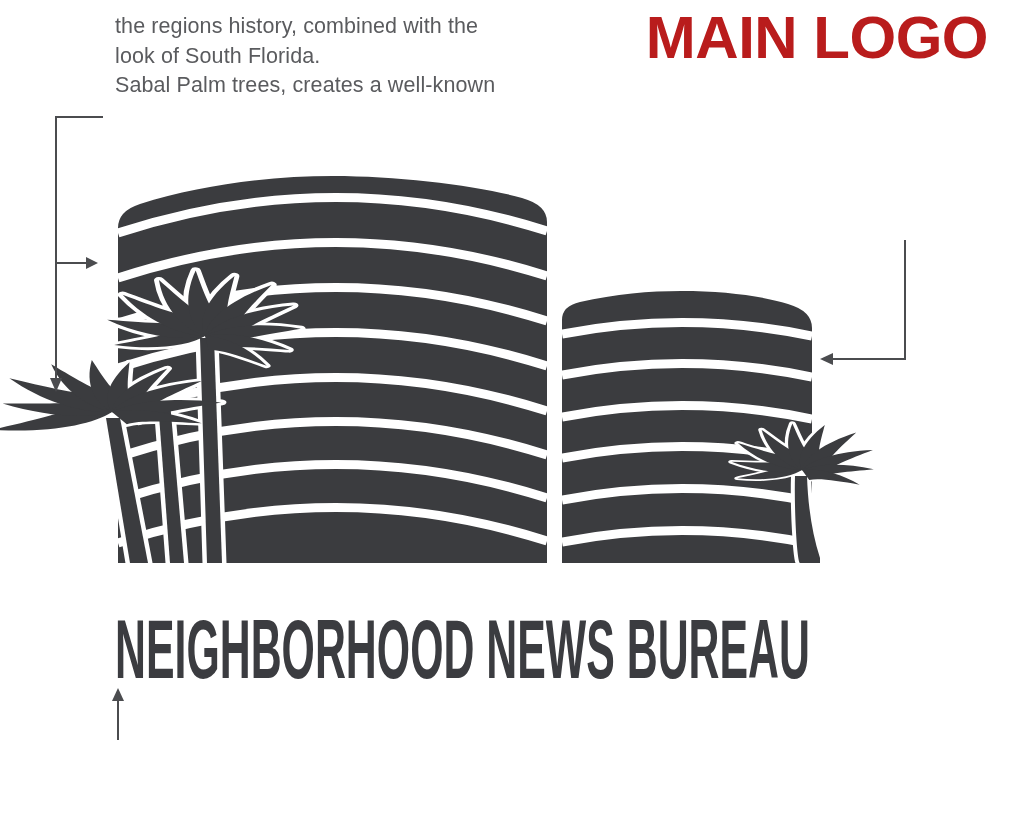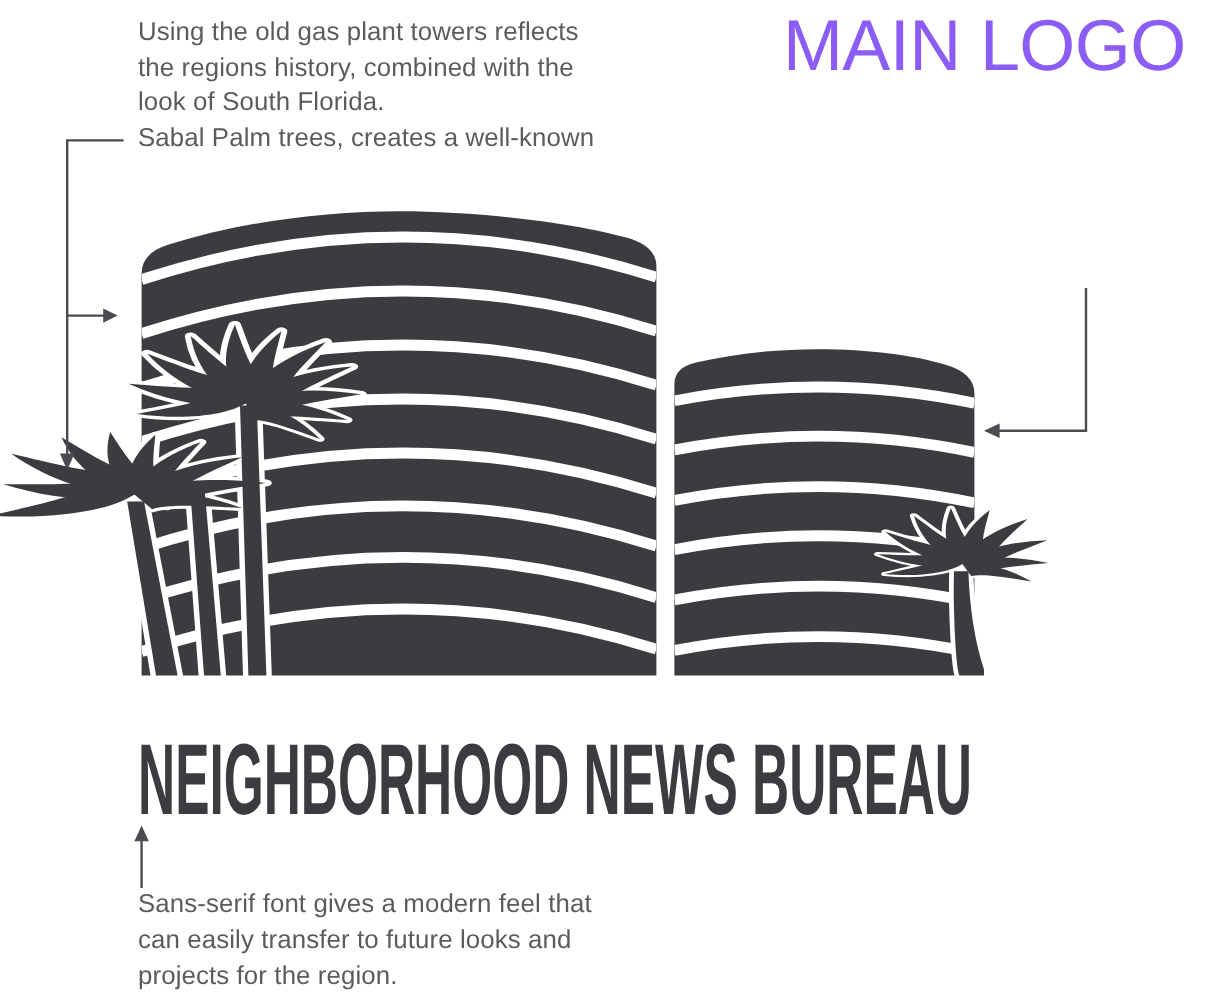--- a/index.html
+++ b/index.html
@@ -9,21 +9,21 @@
   }
   .illustration{position:absolute;left:0;top:0;width:1024px;height:827px;}
   .note{
     position:absolute;color:#5a5b5e;font-size:21.5px;line-height:29.5px;
     letter-spacing:0.1px;white-space:nowrap;
   }
   .note-towers{left:115px;top:12px;}
   .note-bands{left:565px;top:107px;}
   .note-font{left:115px;top:738px;line-height:30px;}
   .main-logo{
-    position:absolute;top:8px;right:36px;color:#8b5cf6;font-weight:normal;
+    position:absolute;top:8px;right:36px;color:#b91c1c;font-weight:bold;
     font-size:60px;line-height:1;letter-spacing:-0.5px;white-space:nowrap;
   }
   .wordmark{
     position:absolute;left:115px;top:607px;color:#3b3c40;font-weight:bold;
     font-size:84px;line-height:1;white-space:nowrap;letter-spacing:0px;
     transform:scaleX(0.51);transform-origin:0 0;
   }
 </style>
 </head>
 <body>
@@ -151,28 +151,22 @@
 
     <g stroke="#4b4c4f" stroke-width="2" fill="none">
       <path d="M118,740 L118,700"></path>
     </g>
     <polygon fill="#4b4c4f" points="112,701 124,701 118,688"></polygon>
   </svg>
 
   <div class="main-logo">MAIN LOGO</div>
 
   <div class="note note-towers">
-    <div>Using the old gas plant towers reflects</div>
     <div>the regions history, combined with the</div>
     <div>look of South Florida.</div>
     <div>Sabal Palm trees, creates a well-known</div>
   </div>
 
 
   <div class="wordmark">NEIGHBORHOOD NEWS BUREAU</div>
 
-  <div class="note note-font">
-    <div>Sans-serif font gives a modern feel that</div>
-    <div>can easily transfer to future looks and</div>
-    <div>projects for the region.</div>
-  </div>
 
 </div>
 
 </body></html>

